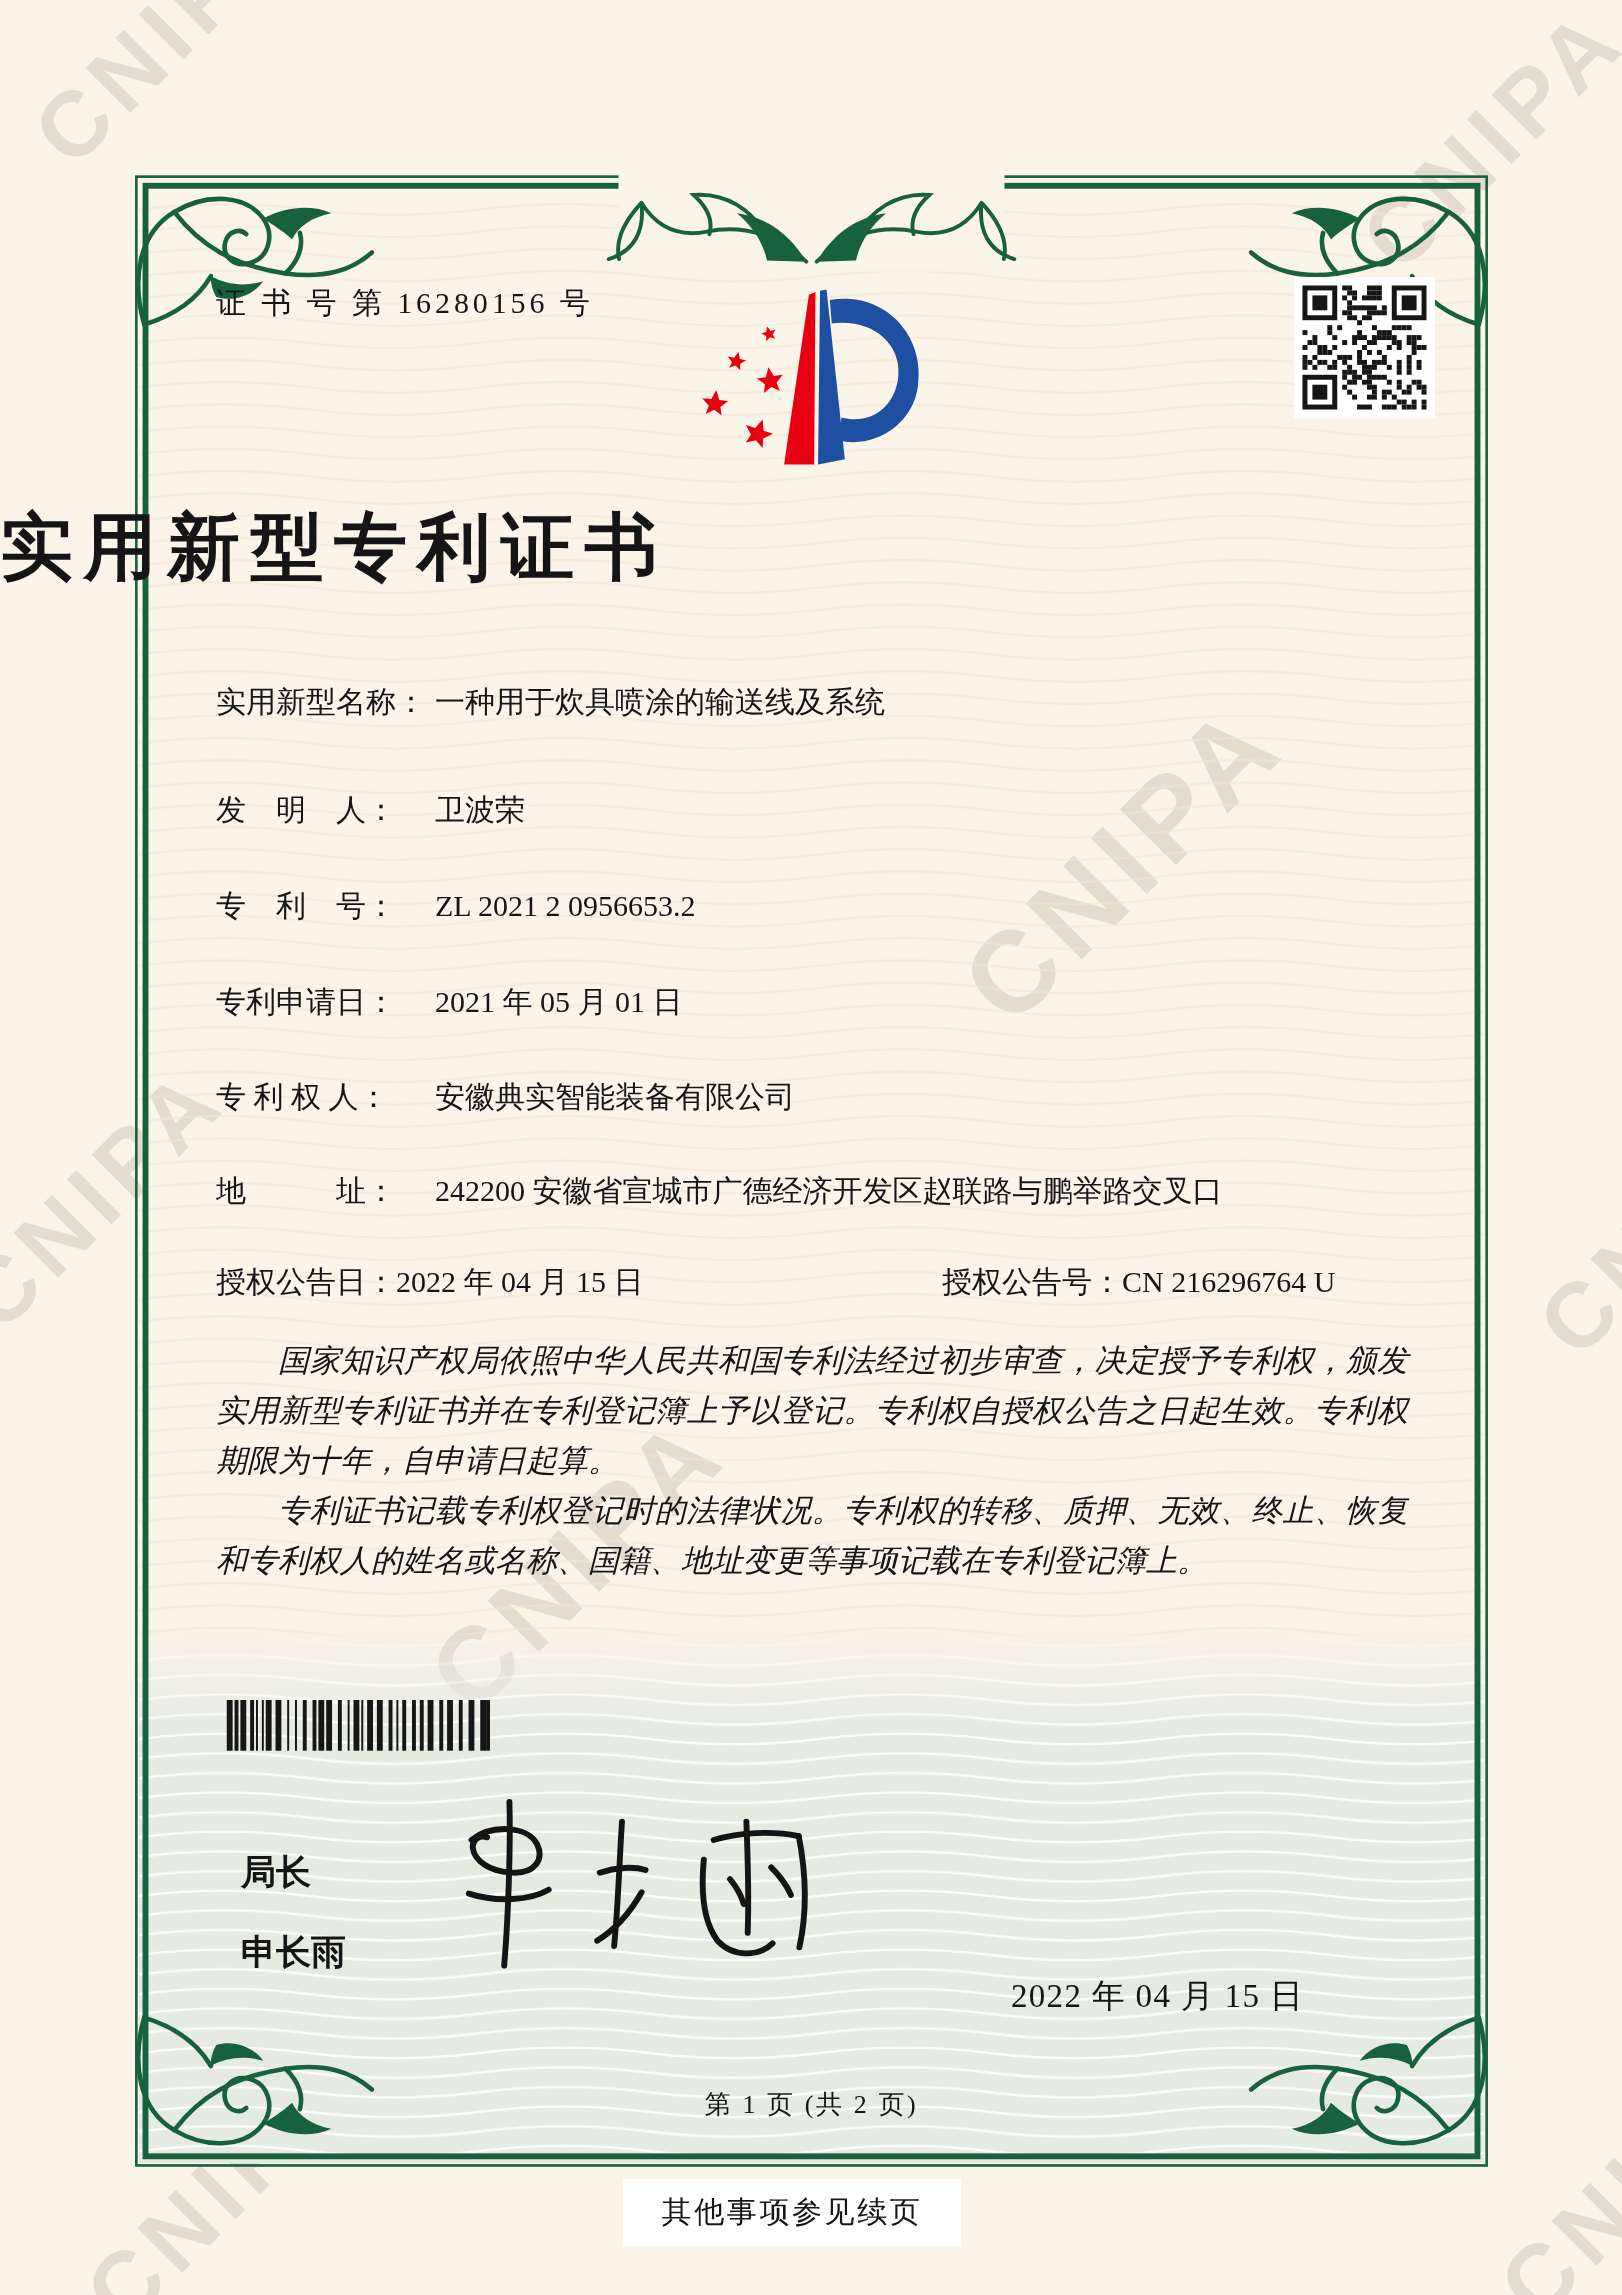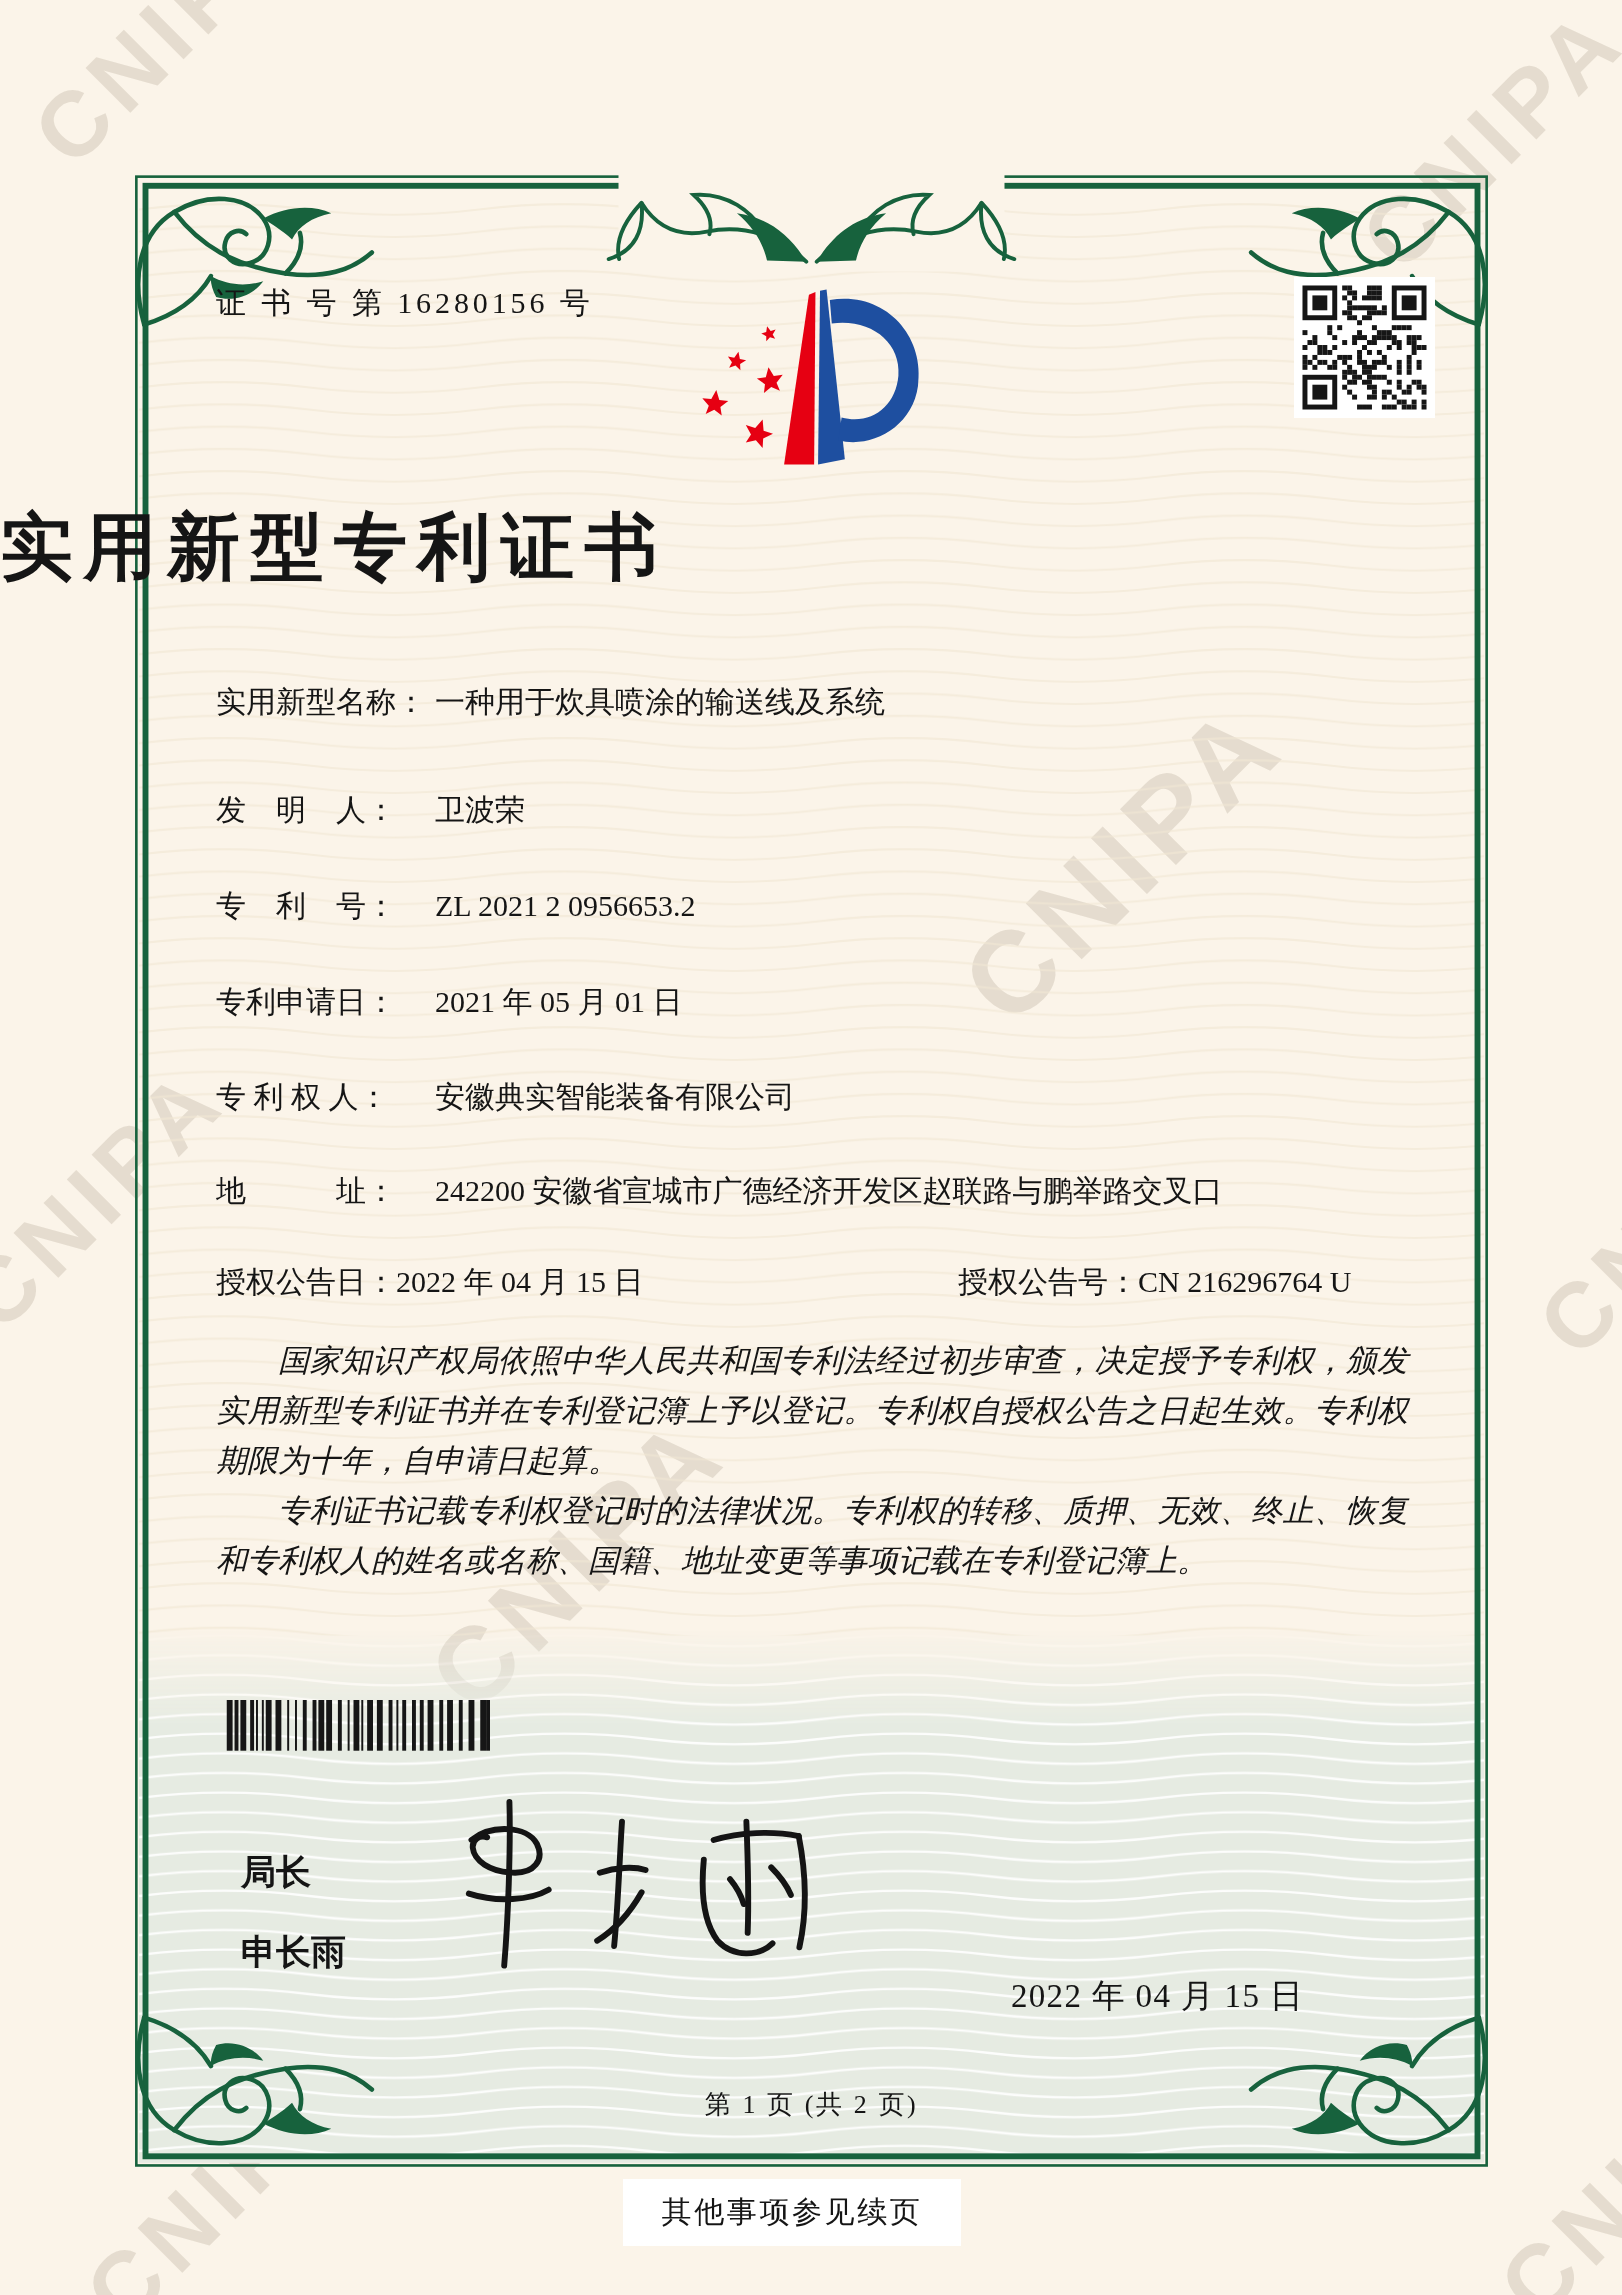--- a/index.html
+++ b/index.html
@@ -15,21 +15,21 @@
   
   .cert-no{left:216px;top:283px;font-size:30px;letter-spacing:3.9px;}
   
   .title{left:0;right:0;top:499px;text-align:left;font-size:73px;font-weight:700;letter-spacing:10.5px;}
   
   .row{position:absolute;left:216px;right:196px;display:flex;font-size:30px;line-height:39px;}
   .row .lbl{flex:0 0 219px;white-space:pre;}
   .row .val{white-space:pre-wrap;}
   .addr-val{width:877px;}
   .grant{position:absolute;left:216px;top:1262px;font-size:30px;line-height:39px;}
-  .grant .pair2{position:absolute;left:742px;top:0;white-space:nowrap;}
+  .grant .pair2{position:absolute;left:726px;top:0;white-space:nowrap;}
   .pair{white-space:nowrap;}
   
   .paras{position:absolute;left:216px;width:1192px;top:1336px;font-size:31px;line-height:50px;
          text-align:justify;}
   .paras p{margin:0;text-indent:2em;font-style:italic;}
   
   #panel{left:139px;top:1629px;}
   
   #barcode{left:226px;top:1700px;}
   

